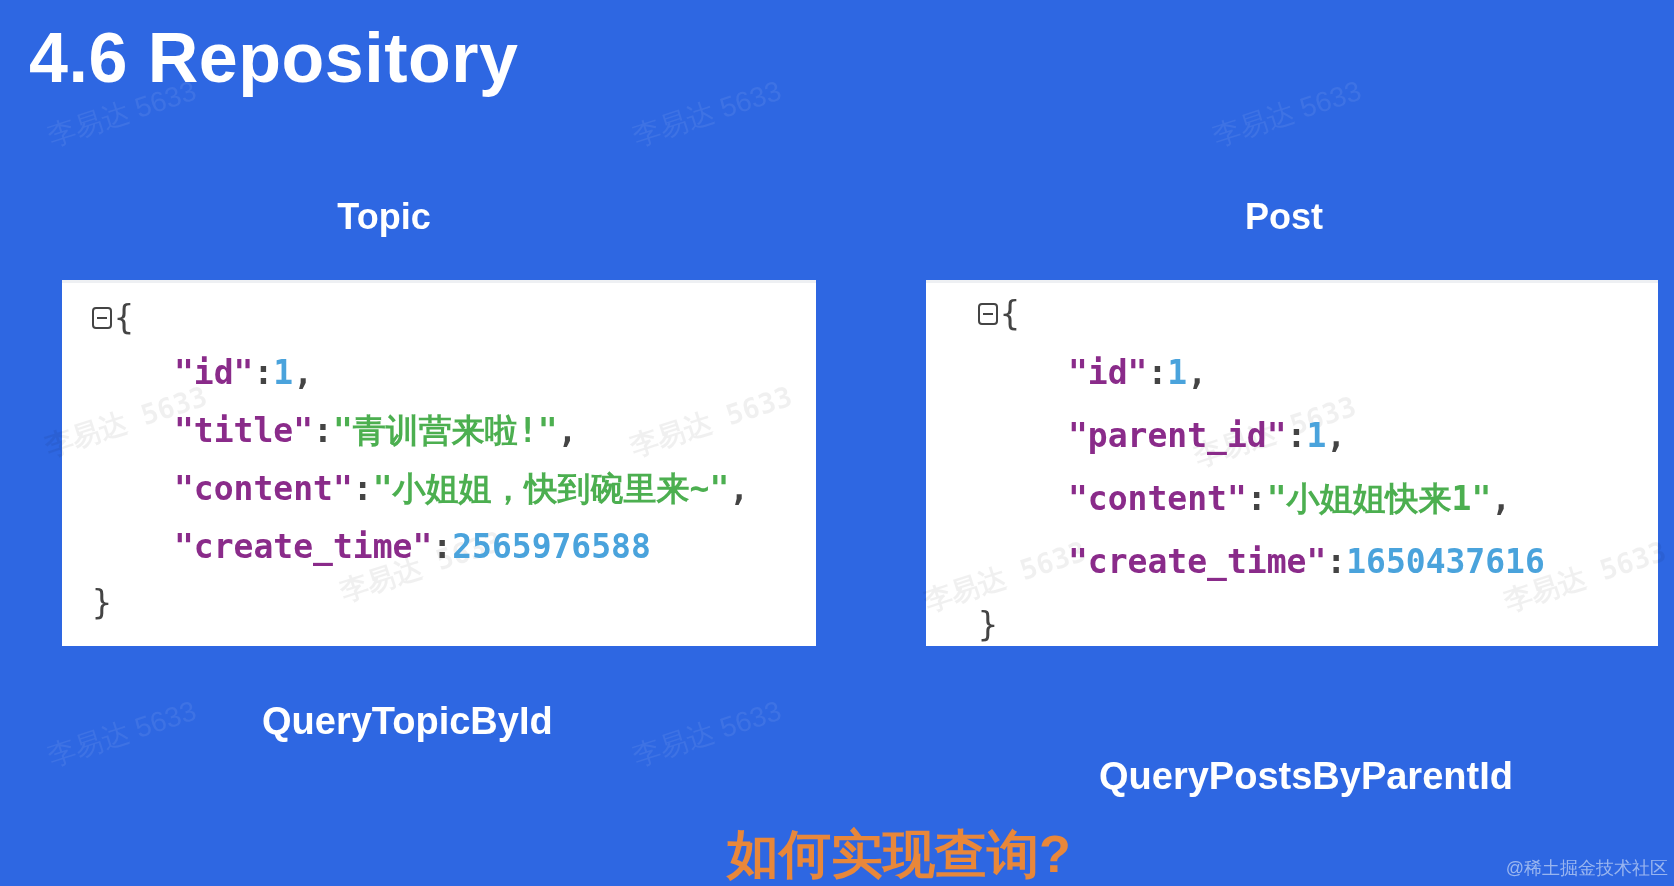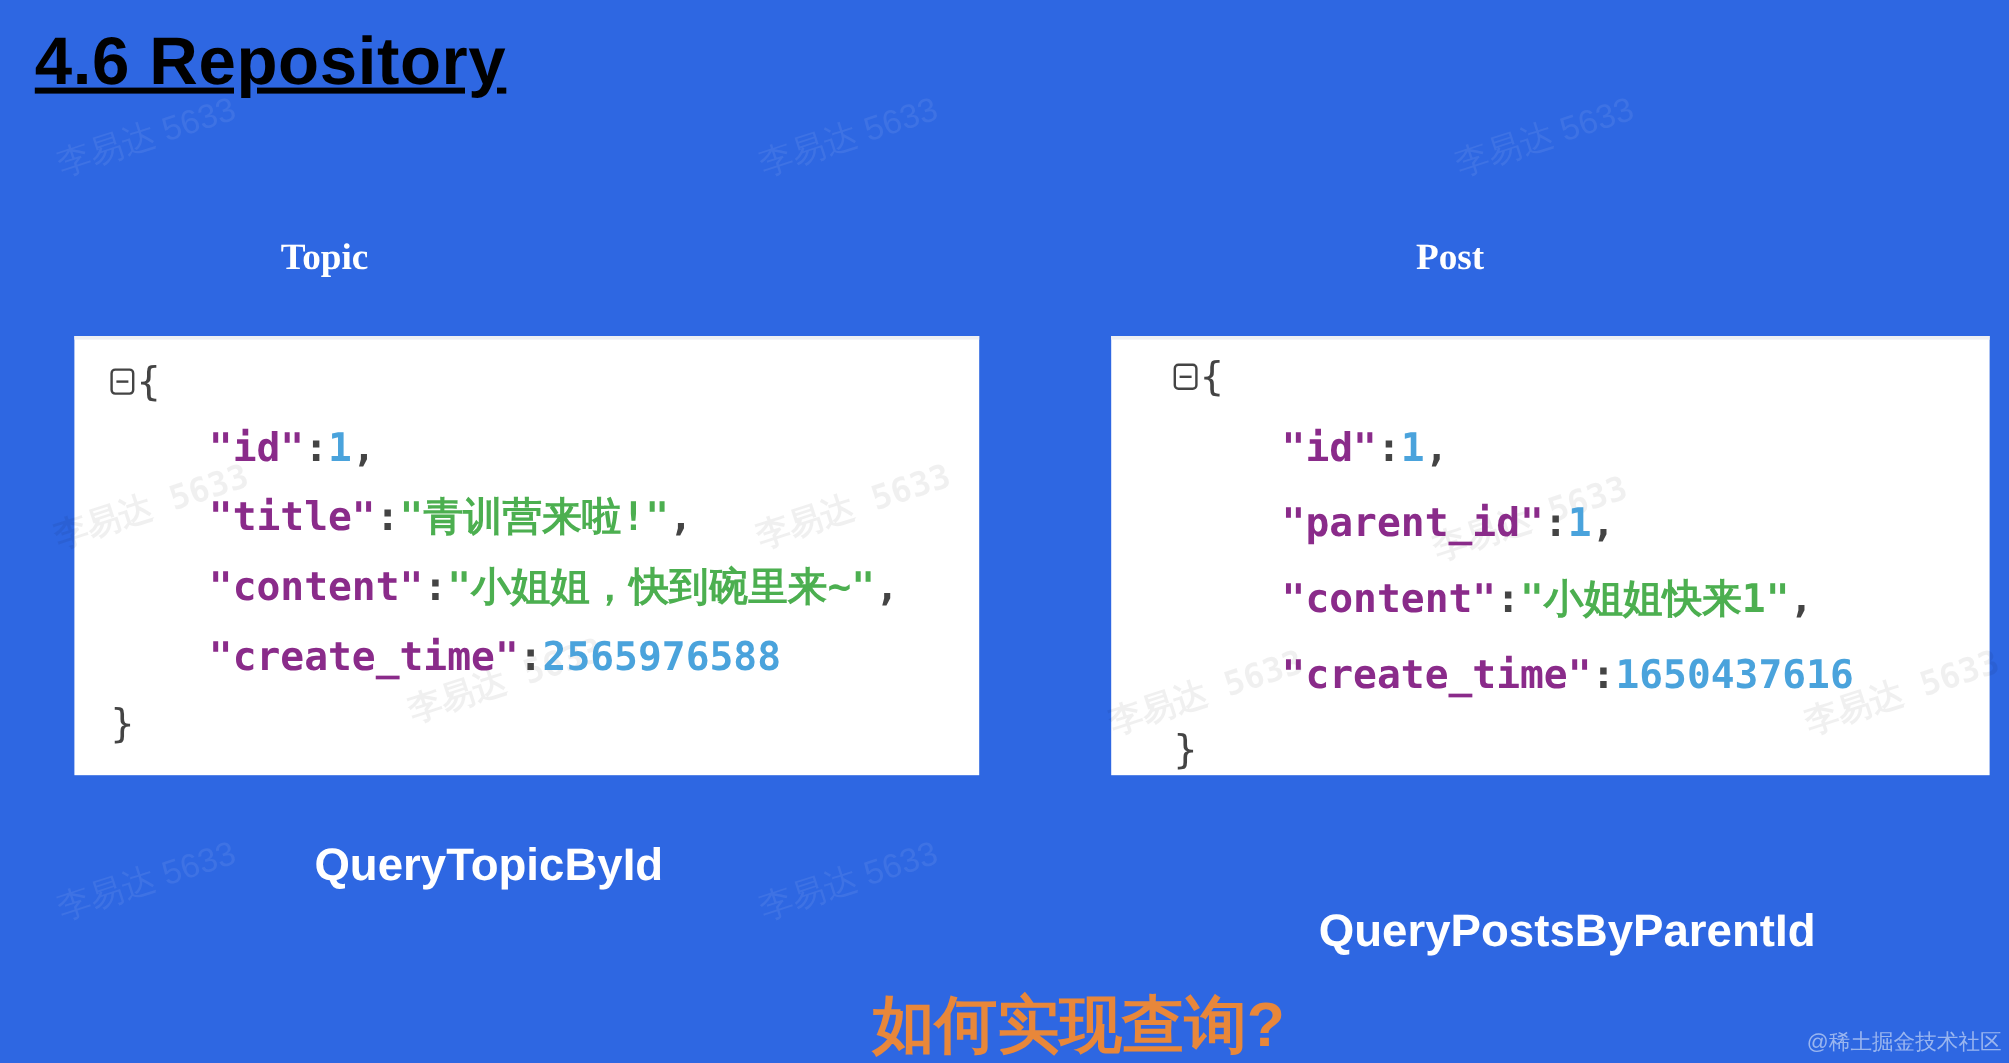--- a/index.html
+++ b/index.html
@@ -3,25 +3,25 @@
 <meta charset="utf-8">
 <style>
   html, body { margin: 0; padding: 0; }
   body {
     width: 1674px; height: 886px; overflow: hidden; position: relative;
     background: #2e67e2;
     font-family: "Liberation Sans", "DejaVu Sans", sans-serif;
   }
   .slide-title {
     position: absolute; left: 29px; top: 18px;
-    color: #000000; font-size: 56px; font-weight: bold; letter-spacing: 0.5px; text-decoration: underline;
+    color: #ffffff; font-size: 70px; font-weight: bold; letter-spacing: 0.5px;
   }
   .col-heading {
     position: absolute; top: 196px; color: #fff;
-    font-size: 31px; font-weight: bold; width: 300px; font-family: Liberation Serif, serif;
+    font-size: 36px; font-weight: bold; text-align: center; width: 300px;
   }
   .panel {
     position: absolute; top: 280px; height: 366px; background: #ffffff;
     border-top: 3px solid #eef0f3; box-sizing: border-box;
     font-family: "DejaVu Sans Mono", "Liberation Mono", monospace;
     font-weight: bold;
   }
   .panel .line { position: absolute; white-space: nowrap; font-size: 33px; line-height: 1; }
   .brace { color: #444; font-weight: normal; display: flex; align-items: center; }
   .collapse-box {
@@ -57,21 +57,21 @@
 
 <div class="wm" style="left:45px;top:95px;">李易达 5633</div>
 <div class="wm" style="left:630px;top:95px;">李易达 5633</div>
 <div class="wm" style="left:1210px;top:95px;">李易达 5633</div>
 <div class="wm" style="left:45px;top:715px;">李易达 5633</div>
 <div class="wm" style="left:630px;top:715px;">李易达 5633</div>
 
 <div class="slide-title">4.6 Repository</div>
 
 <div class="col-heading" style="left:234px;">Topic</div>
-<div class="col-heading" style="left:1180px;">Post</div>
+<div class="col-heading" style="left:1134px;">Post</div>
 
 <div class="panel" style="left:62px;width:754px;">
   <div class="wm" style="left:-20px;top:120px;">李易达 5633</div>
   <div class="wm" style="left:565px;top:120px;">李易达 5633</div>
   <div class="wm" style="left:275px;top:265px;">李易达 5633</div>
 
   <div class="line brace" style="left:30px;top:18px;">
     <span class="collapse-box"></span>
     <span>{</span>
   </div>

